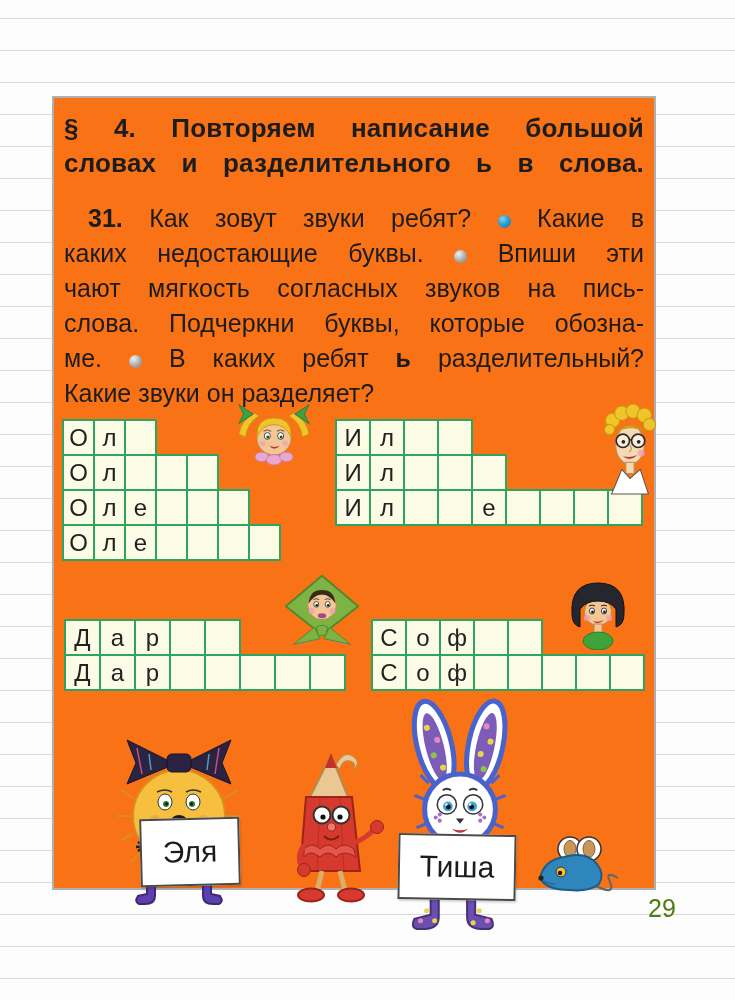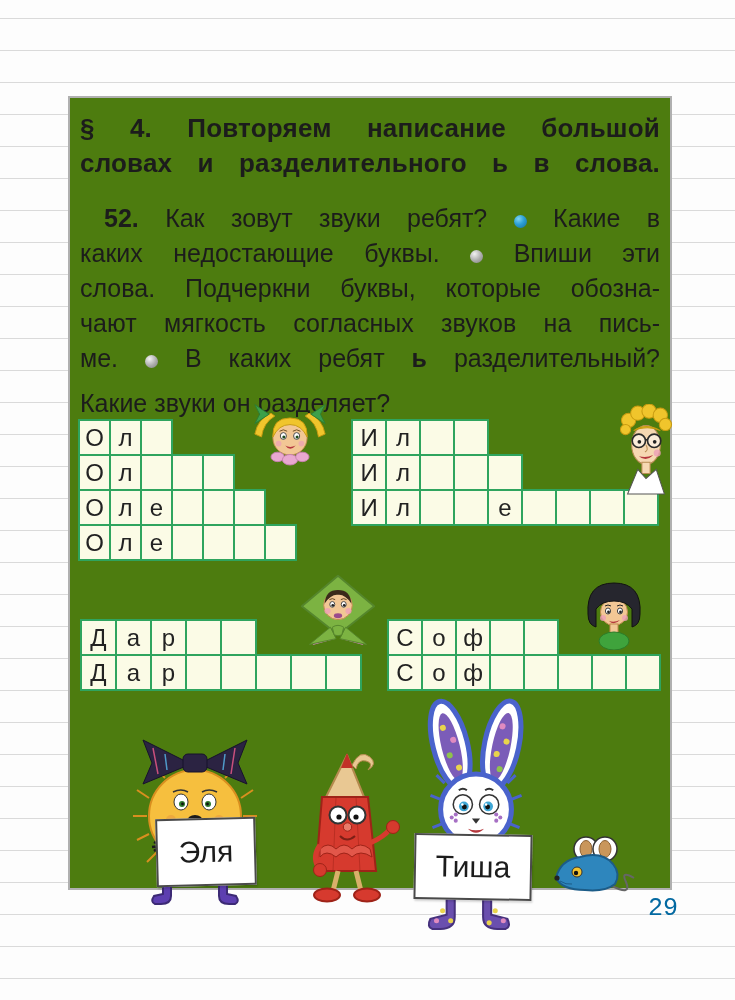--- a/index.html
+++ b/index.html
@@ -5,28 +5,28 @@
   html,body{margin:0;padding:0;}
   body{
     width:735px;height:1000px;position:relative;overflow:hidden;
     font-family:"Liberation Sans",sans-serif;color:#1c1c1c;
     background:#fdfdfd;
     background-image:linear-gradient(#dadada 1px,transparent 1px);
     background-size:100% 32px;
     background-position:0 18px;
   }
   .content-box{
-    position:absolute;left:68px;top:96px;width:604px;height:794px;
-    background:#4d7c0f;border:2px solid #b0b0b0;box-sizing:border-box;
+    position:absolute;left:52px;top:96px;width:604px;height:794px;
+    background:#f97316;border:2px solid #b0b0b0;box-sizing:border-box;
   }
   
   .heading{margin:13px 10px 0 10px;font-size:26px;font-weight:700;line-height:35px;letter-spacing:.2px;}
   .task{margin:20px 10px 0 10px;font-size:25px;line-height:35px;}
   .jline{text-align:justify;text-align-last:justify;}
-  .jline.left{text-align-last:left;margin-top:10px;}
+  .jline.left{text-align-last:left;}
   .jline.ind{padding-left:24px;}
   .b{font-weight:700;}
   .dot{display:inline-block;width:13px;height:13px;border-radius:50%;vertical-align:-1px;}
   .dot.blue{background:radial-gradient(circle at 35% 30%, #7fd4f2 0%, var(--dot-blue) 45%, #156e9e 100%);}
   .dot.gray{background:radial-gradient(circle at 35% 30%, #f2f2f2 0%, var(--dot-gray) 55%, #7e7e7e 100%);}
   
   .grid{position:absolute;}
   .grow{display:flex;}
   .grow + .grow{margin-top:-2px;}
   .gcell{
@@ -51,37 +51,37 @@
   #rabbit-tisha  {left:340px;top:588px;width:132px;height:248px;}
   #mouse         {left:480px;top:736px;width:86px;height:62px;}
   .sign{
     position:absolute;background:#fff;border:2px solid #4a4a4a;
     display:flex;align-items:center;justify-content:center;
     font-size:30px;color:#1c1c1c;z-index:5;
     box-shadow:1px 2px 2px rgba(0,0,0,.15);
   }
   #sign-elya {left:86px; top:720px;width:96px; height:64px;transform:rotate(-1.5deg);}
   #sign-tisha{left:344px;top:736px;width:114px;height:62px;transform:rotate(1deg);}
-  .page-number{position:absolute;left:648px;top:894px;font-size:25px;color:#0369a1;font-family:Liberation Mono, monospace;}
+  .page-number{position:absolute;left:648px;top:894px;font-size:25px;color:#4d7c0f;}
 </style>
 </head>
 <body>
 
 <div class="content-box">
 
   <div class="heading" id="heading">
       <div class="jline"><span class="b">§ 4. Повторяем написание большой</span></div>
       <div class="jline"><span class="b">словах и разделительного</span> <span>ь</span> <span class="b">в слова.</span></div>
     </div>
 
   <div class="task" id="task">
-      <div class="jline ind"><span class="b">52.</span> <span>Как зовут звуки ребят?</span> <span class="dot blue"></span> <span>Какие в</span></div>
+      <div class="jline ind"><span class="b">31.</span> <span>Как зовут звуки ребят?</span> <span class="dot blue"></span> <span>Какие в</span></div>
       <div class="jline"><span>каких недостающие буквы.</span> <span class="dot gray"></span> <span>Впиши эти</span></div>
+      <div class="jline"><span>чают мягкость согласных звуков на пись-</span></div>
       <div class="jline"><span>слова. Подчеркни буквы, которые обозна-</span></div>
-      <div class="jline"><span>чают мягкость согласных звуков на пись-</span></div>
       <div class="jline"><span>ме.</span> <span class="dot gray"></span> <span>В каких ребят</span> <span class="b">ь</span> <span>разделительный?</span></div>
       <div class="jline left"><span>Какие звуки он разделяет?</span></div>
     </div>
 
   <div class="grid" id="grid-ol">
       <div class="grow">
         <div class="gcell">О</div>
         <div class="gcell">л</div>
         <div class="gcell"></div>
       </div>

